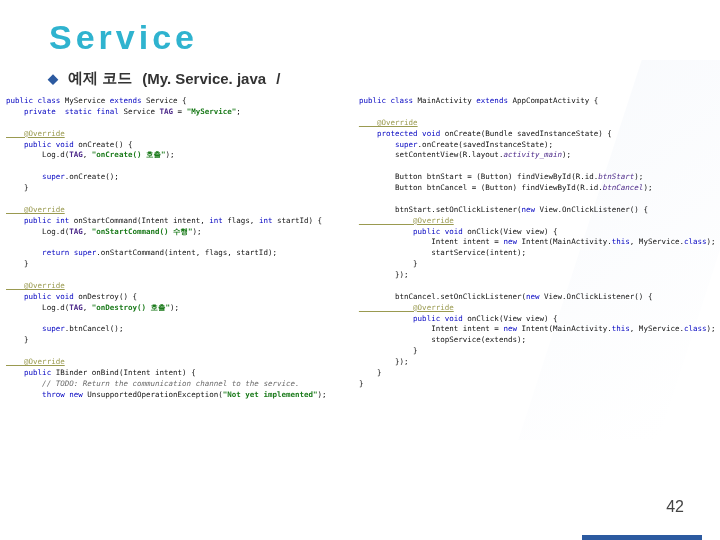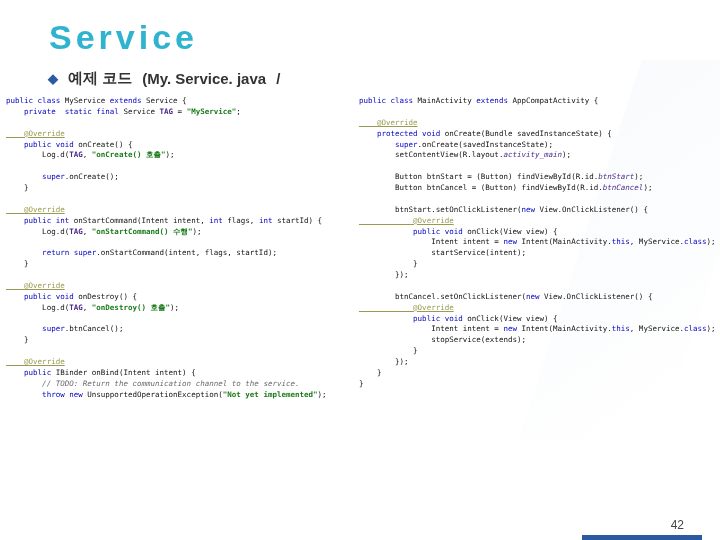--- a/index.html
+++ b/index.html
@@ -59,23 +59,23 @@
   .code-col.left { flex: 0 0 49%; }
   .code-col.right { flex: 1; }
   .kw { color: #0000c0; font-weight: normal; text-align: center; }
   .ann { color: #9a9a50; text-decoration: underline; }
   .str { color: #1a7a1a; font-weight: bold; }
   .com { color: #6a6a6a; font-style: italic; }
   .lit { color: #4d2a8a; font-weight: bold; }
   .ref { color: #4d2a8a; font-style: italic; margin-top: 9px; }
   .page-num {
     position: absolute;
-    bottom: 8px;
+    bottom: 24px;
     right: 36px;
-    font-size: 12px;
+    font-size: 16px;
     color: #444;
   }
   .accent-bar {
     position: absolute;
     bottom: 0;
     right: 18px;
     width: 120px;
     height: 5px;
     background: #2c5aa0;
   }

